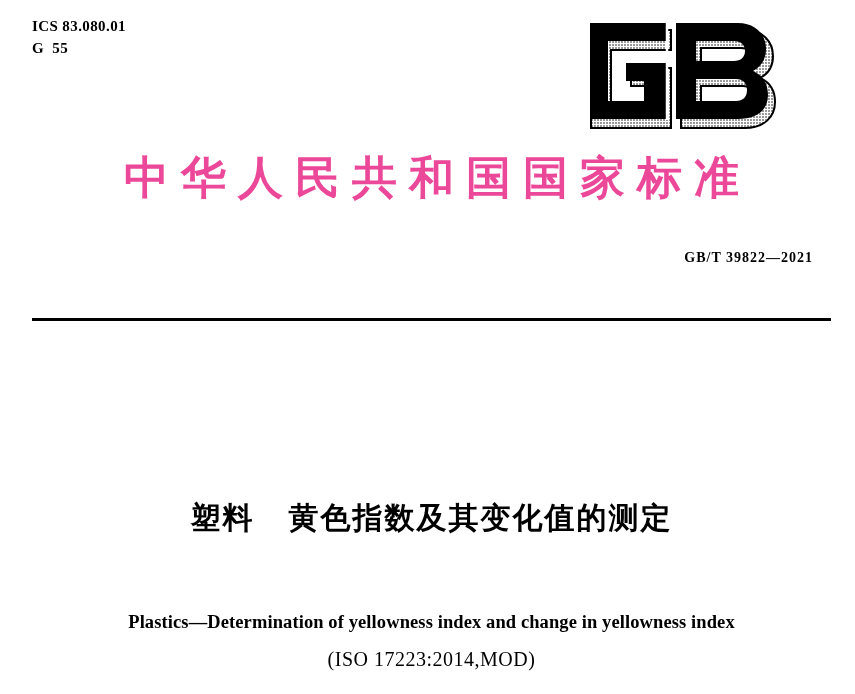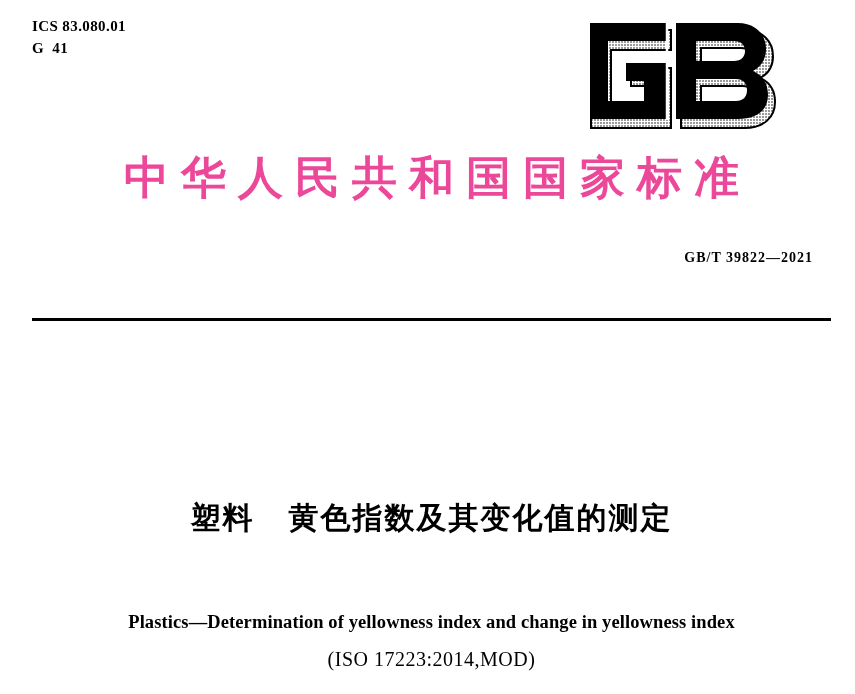--- a/index.html
+++ b/index.html
@@ -126,21 +126,21 @@
     white-space: nowrap;
   }
 </style>
 </head>
 <body>
 
 <div class="page">
 
   <div class="codes">
     <div>ICS 83.080.01</div>
-    <div>G  41</div>
+    <div>G  55</div>
   </div>
 
   <div class="gb-logo">
     <svg width="200" height="118" viewBox="0 0 200 118" xmlns="http://www.w3.org/2000/svg">
       <defs>
         <pattern id="hatch" width="3" height="3" patternUnits="userSpaceOnUse">
           <rect width="3" height="3" fill="#ffffff"></rect>
           <circle cx="1" cy="1" r="0.75" fill="#000000"></circle>
         </pattern>
       </defs>

